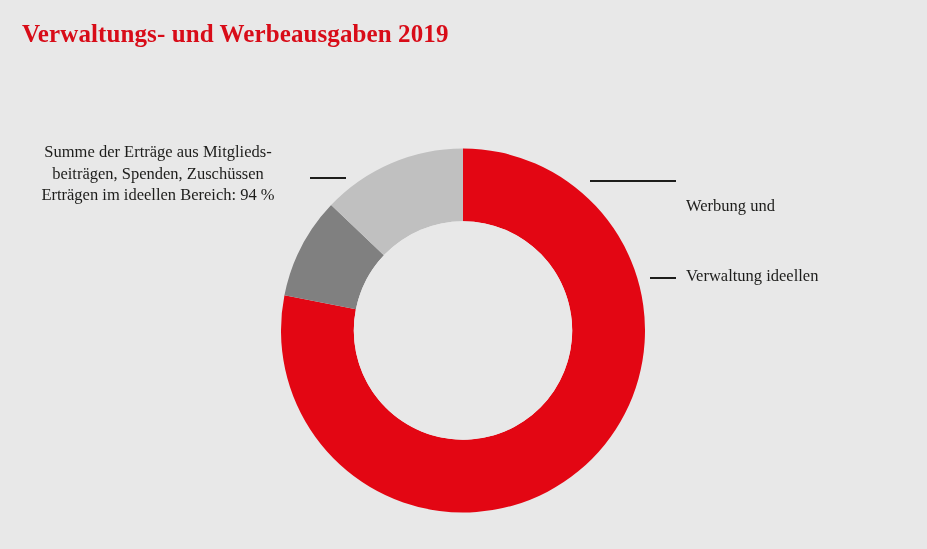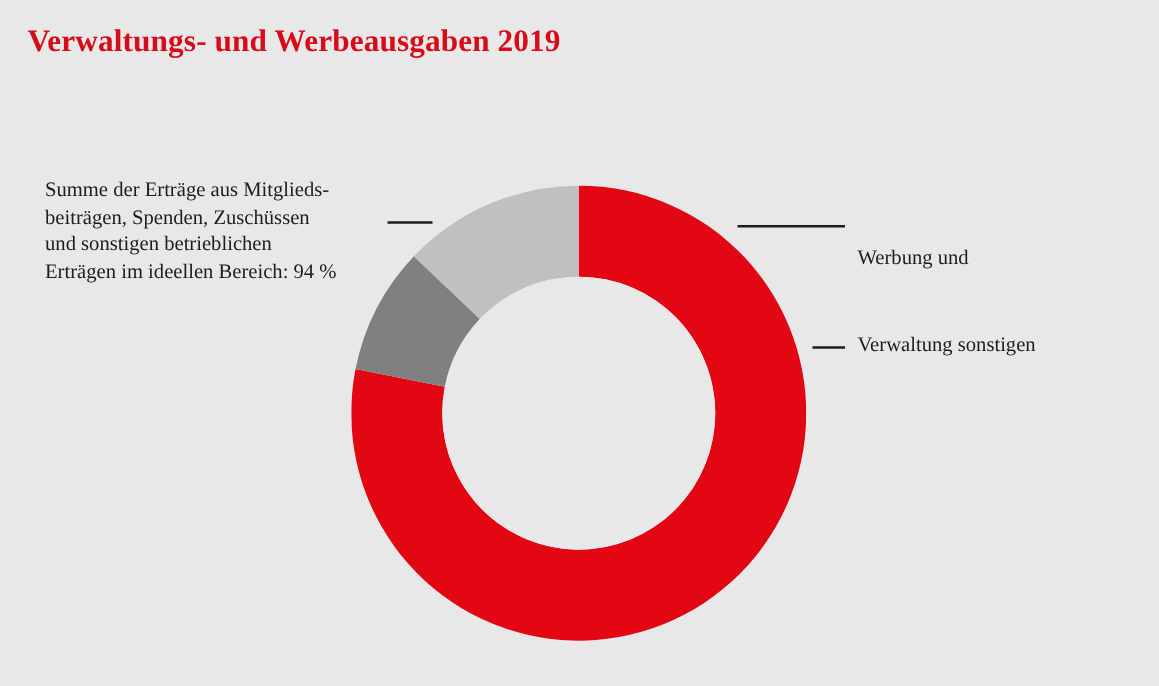--- a/index.html
+++ b/index.html
@@ -49,24 +49,24 @@
   }
 
   
   .label {
     position: absolute;
     font-size: 16.5px;
     line-height: 21.5px;
     color: #1d1d1b;
   }
   .label-left {
-    left: 36px;
+    left: 8px;
     top: 141px;
     width: 300px;
-    text-align: left;
+    text-align: center;
   }
   .label-right-top {
     left: 686px;
     top: 160px;
     width: 240px;
     margin-top: 35px;
   }
   .label-right-bottom {
     left: 686px;
     top: 265px;
@@ -117,25 +117,24 @@
     </svg>
   </div>
 
   <div class="leader leader-left"></div>
   <div class="leader leader-right-top"></div>
   <div class="leader leader-right-bottom"></div>
 
   <div class="label label-left">
     <span class="line">Summe der Erträge aus Mitglieds-</span>
     <span class="line">beiträgen, Spenden, Zuschüssen</span>
-    <span class="line">und sonstigen betrieblichen</span>
     <span class="line">Erträgen im ideellen Bereich: 94 %</span>
   </div>
 
   <div class="label label-right-top">
     <span class="line">Werbung und</span>
   </div>
 
   <div class="label label-right-bottom">
-    <span class="line">Verwaltung sonstigen</span>
+    <span class="line">Verwaltung ideellen</span>
   </div>
 
 </div>
 
 </body></html>

